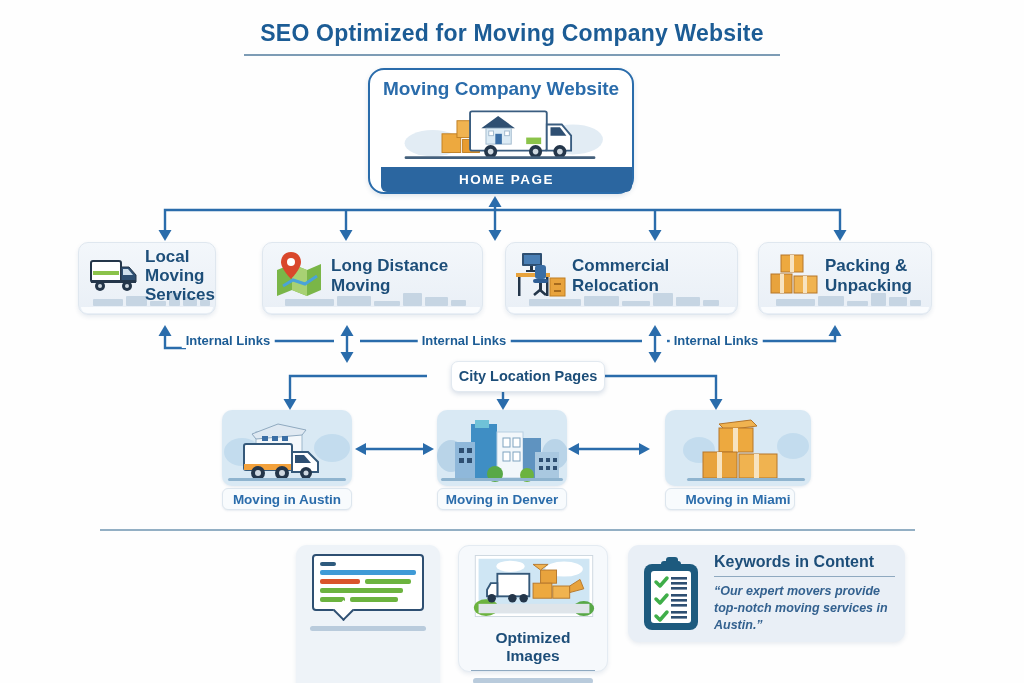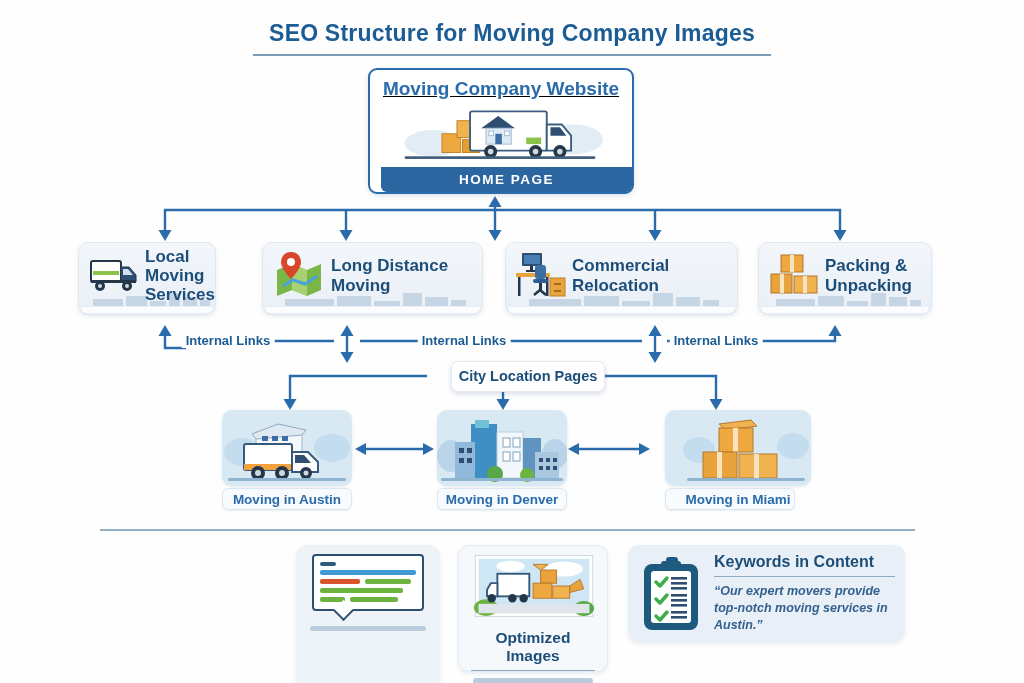--- a/index.html
+++ b/index.html
@@ -8,21 +8,21 @@
   
   .title{position:absolute;top:12px;left:0;right:0;text-align:center;margin:0;}
   .title span{display:inline-block;font-size:23px;font-weight:bold;color:#1c5c95;
               padding:0 16px 7px 16px;border-bottom:2px solid #7d9cb5;letter-spacing:.2px;}
   
   .connectors{position:absolute;left:0;top:0;width:1024px;height:683px;pointer-events:none;}
   .connectors path{stroke:#2a6cab;stroke-width:2.4;fill:none;}
   .connectors polygon{fill:#2a6cab;}
   
   .home-box{position:absolute;left:368px;top:68px;width:262px;height:122px;background:#fff;
-            border:2.5px solid #2a6cab;border-radius:9px;box-shadow:0 2px 5px rgba(40,80,130,.15);text-decoration:underline;}
+            border:2.5px solid #2a6cab;border-radius:16px;box-shadow:0 2px 5px rgba(40,80,130,.15);}
   .home-title{margin-top:8px;text-align:center;font-size:19px;font-weight:bold;color:#2a6cab;}
   .home-art{position:absolute;left:10px;top:32px;}
   .home-banner{position:absolute;left:11px;right:0;bottom:0;height:25px;line-height:25px;
                background:#2b66a0;border-radius:0 0 6px 6px;color:#fff;font-size:13.5px;
                font-weight:bold;text-align:center;letter-spacing:1.5px;}
   
   .svc{position:absolute;top:242px;height:73px;background:linear-gradient(#f3f7fb,#e9eff6);
        border:1px solid #dfe7ef;border-radius:10px;box-shadow:0 2px 4px rgba(40,80,130,.10);
        display:flex;align-items:center;padding:0 6px;box-sizing:border-box;}
   .svc1{left:78px;width:138px;}  .svc2{left:262px;width:221px;}
@@ -131,21 +131,21 @@
 
     <path d="M364,449 H425"></path>
     <polygon points="366,443 366,455 355,449"></polygon>
       <polygon points="423,443 423,455 434,449"></polygon>
     <path d="M577,449 H641"></path>
     <polygon points="579,443 579,455 568,449"></polygon>
       <polygon points="639,443 639,455 650,449"></polygon>
   </svg>
 
   <h1 class="title">
-    <span>SEO Structure for Moving Company Images</span>
+    <span>SEO Optimized for Moving Company Website</span>
   </h1>
 
   <div class="home-box">
     <div class="home-title">Moving Company Website</div>
     <svg class="home-art" width="240" height="58" viewBox="0 0 240 62">
       <ellipse cx="48" cy="44" rx="30" ry="14" fill="#e2ecf4"></ellipse>
       <ellipse cx="198" cy="40" rx="32" ry="16" fill="#e2ecf4"></ellipse>
       <rect x="58" y="34" width="20" height="20" fill="#eda93f" stroke="#c07f22"></rect>
       <rect x="74" y="20" width="22" height="18" fill="#f0b350" stroke="#c07f22"></rect>
       <rect x="80" y="40" width="18" height="14" fill="#e89c30" stroke="#c07f22"></rect>

